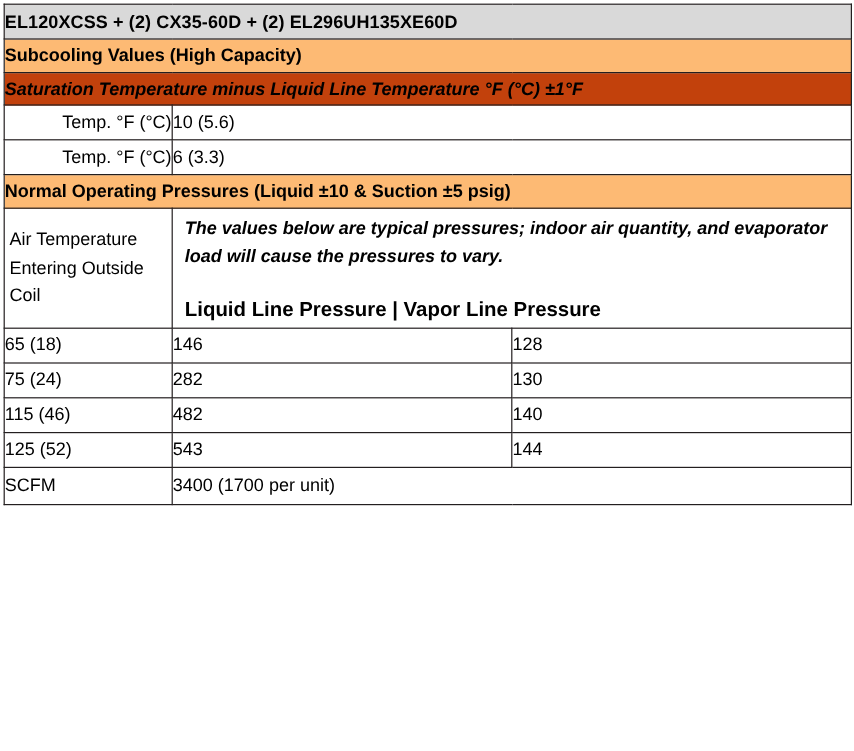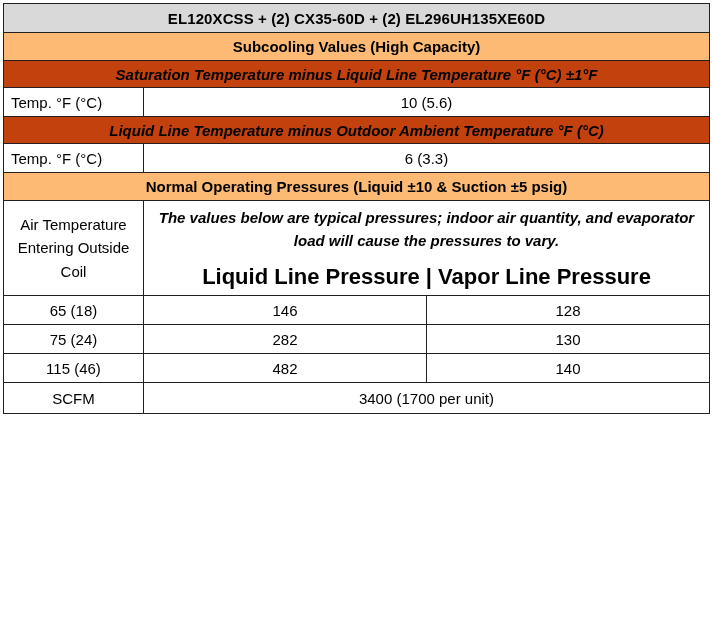--- a/index.html
+++ b/index.html
@@ -19,21 +19,21 @@
     border-collapse: collapse;
     table-layout: fixed;
     width: 706px;
     margin: 3px 0 0 3px;
     background: #ffffff;
   }
   table.spec td {
     border: 1px solid #231f20;
     padding: 0;
     vertical-align: middle;
-    text-align: center;
+    text-align: left;
     color: #000000;
     font-size: 15px;
   }
   
   col.c1 { width: 140px; }
   col.c2 { width: 283px; }
   col.c3 { width: 283px; }
 
   .title-row td {
     background: #d9d9d9;
@@ -57,36 +57,36 @@
     font-size: 15.5px;
     text-align: left;
     padding-left: 7px;
     height: 26px;
   }
   .value-row td {
     height: 28px;
     font-size: 15px;
   }
   .value-row td.label {
-    text-align: left;
+    text-align: right;
     padding-left: 7px;
   }
   .note-cell {
     font-style: italic;
     font-weight: bold;
     font-size: 15.5px;
     line-height: 1.5;
     padding: 6px 10px 2px 10px !important;
   }
   .note-cell .hdr {
     font-style: normal;
     font-weight: bold;
-    font-size: 22px;
+    font-size: 17px;
     display: block;
-    margin-top: 8px;
+    margin-top: 20px;
   }
   .air-cell {
     font-size: 15px;
     line-height: 1.55;
     padding: 4px 4px !important;
   }
   .data-row td {
     height: 28px;
     font-size: 15px;
   }
@@ -114,23 +114,20 @@
         <td colspan="3">Subcooling Values (High Capacity)</td>
       </tr>
       <tr class="desc-row">
         <td colspan="3">Saturation Temperature minus Liquid Line Temperature  °F (°C) ±1°F</td>
       </tr>
       <tr class="value-row">
         <td class="label">Temp. °F (°C)</td>
         <td colspan="2">10 (5.6)</td>
       </tr>
 
-      <tr class="desc-row">
-        <td colspan="3">Liquid Line Temperature minus Outdoor Ambient Temperature °F (°C)</td>
-      </tr>
       <tr class="value-row">
         <td class="label">Temp. °F (°C)</td>
         <td colspan="2">6 (3.3)</td>
       </tr>
 
       <tr class="section-row">
         <td colspan="3">Normal Operating Pressures (Liquid ±10 &amp; Suction ±5 psig)</td>
       </tr>
 
       <tr>
@@ -149,20 +146,25 @@
       <tr class="data-row">
         <td>75 (24)</td>
         <td>282</td>
         <td>130</td>
       </tr>
       <tr class="data-row">
         <td>115 (46)</td>
         <td>482</td>
         <td>140</td>
       </tr>
+      <tr class="data-row">
+        <td>125 (52)</td>
+        <td>543</td>
+        <td>144</td>
+      </tr>
 
       <tr class="scfm-row">
         <td>SCFM</td>
         <td colspan="2">3400 (1700 per unit)</td>
       </tr>
     </tbody>
   </table>
 </div>
 
 </body></html>

